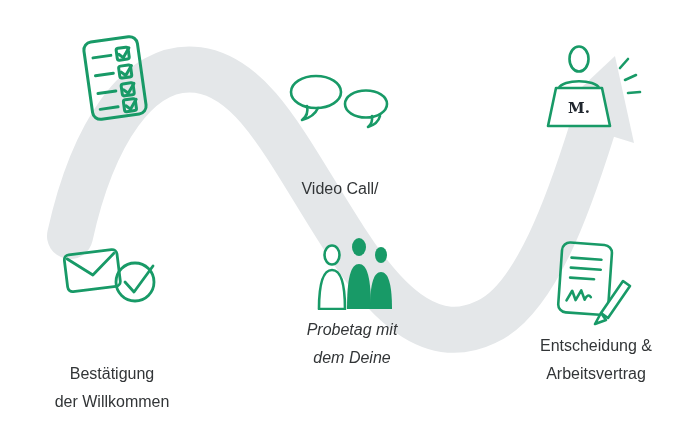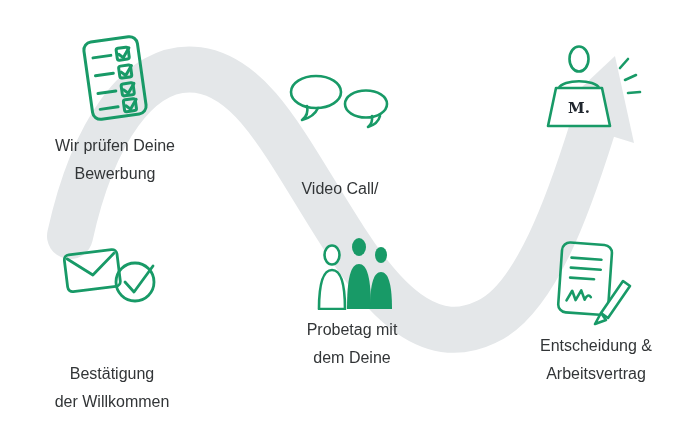--- a/index.html
+++ b/index.html
@@ -35,21 +35,21 @@
     fill:var(--logo-dark);
   }
   .step-1{left:15px;top:36px;width:200px;}
   .step-1 .icon{margin-bottom:12px;}
   .step-2{left:233px;top:72px;width:214px;gap:33px;}
   .step-2 .icon{margin-bottom:10px;}
   .step-3{left:487px;top:44px;width:210px;}
   .step-3 .icon{margin-bottom:10px;}
   .step-4{left:12px;top:242px;width:200px;gap:44px;}
   .step-4 .icon{margin-bottom:8px;}
-  .step-5{left:252px;top:236px;width:200px;}
+  .step-5{left:252px;top:236px;width:200px;font-style:italic;}
   .step-5 .icon{margin-bottom:6px;}
   .step-6{left:496px;top:240px;width:200px;align-items:center;}
   .step-6 .icon{margin-bottom:6px;}
 </style>
 </head>
 <body>
 
 <div class="canvas">
 
   <svg class="flow-arrow" viewBox="0 0 700 427" aria-hidden="true">
@@ -69,24 +69,20 @@
             <rect x="36" y="31" width="12" height="12" rx="2"></rect>
             <path d="M38 37 l4 4 l7 -9"></path>
           <line x1="12" y1="55" x2="30" y2="55"></line>
             <rect x="36" y="49" width="12" height="12" rx="2"></rect>
             <path d="M38 55 l4 4 l7 -9"></path>
           <line x1="12" y1="71" x2="30" y2="71"></line>
             <rect x="36" y="65" width="12" height="12" rx="2"></rect>
             <path d="M38 71 l4 4 l7 -9"></path>
         </g>
       </svg>
-    </span>
-    <span class="label">
-      <span class="line">Wir prüfen Deine</span>
-      <span class="line">Bewerbung</span>
     </span>
   </div>
 
   <div class="step step-2">
     <span class="icon">
       <svg width="104" height="60" viewBox="0 0 104 60">
         <g fill="none" stroke="currentColor" stroke-width="2.6" stroke-linecap="round" stroke-linejoin="round">
           <ellipse cx="28" cy="20" rx="25" ry="16"></ellipse>
           <path d="M19 34 q2 9 -5 14 q12 -3 16 -12"></path>
           <ellipse cx="78" cy="32" rx="21" ry="13.5"></ellipse>

